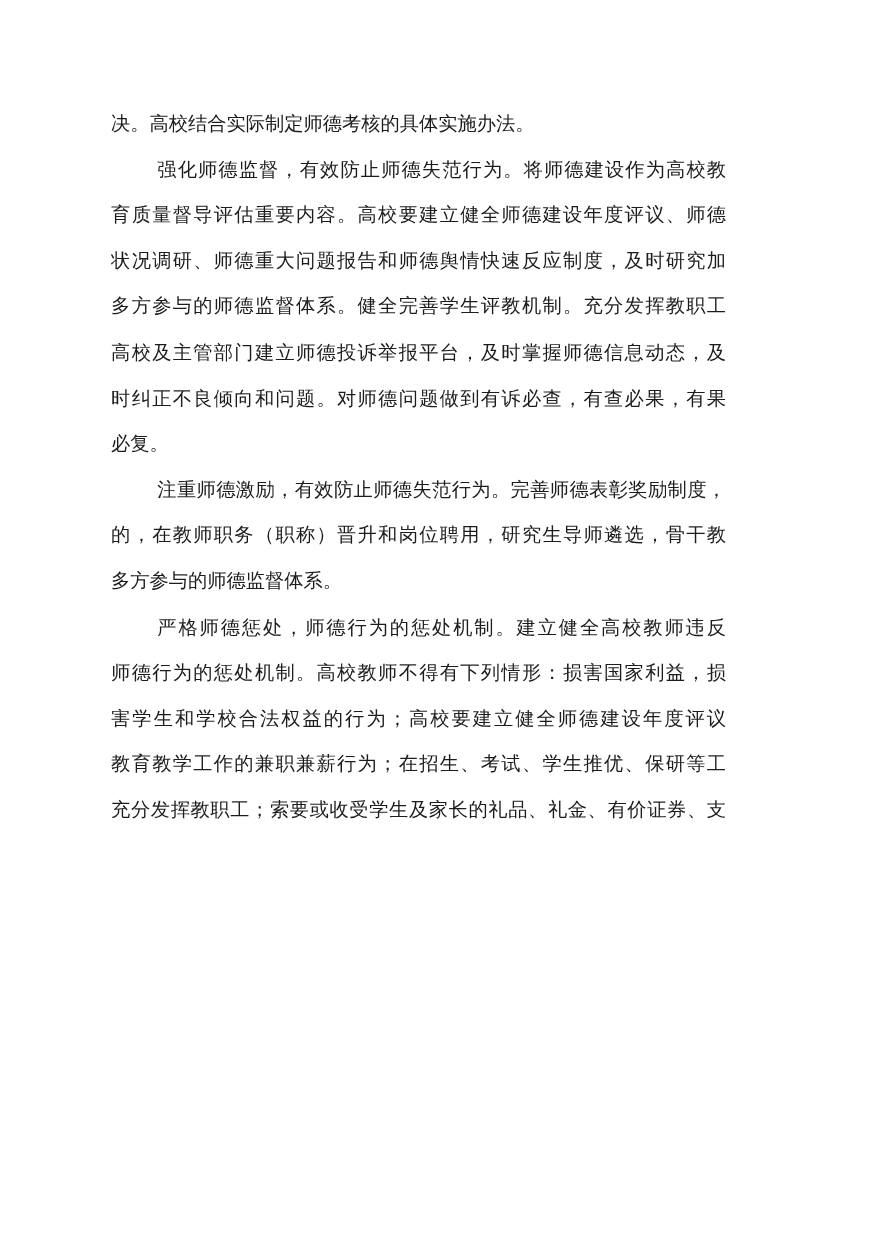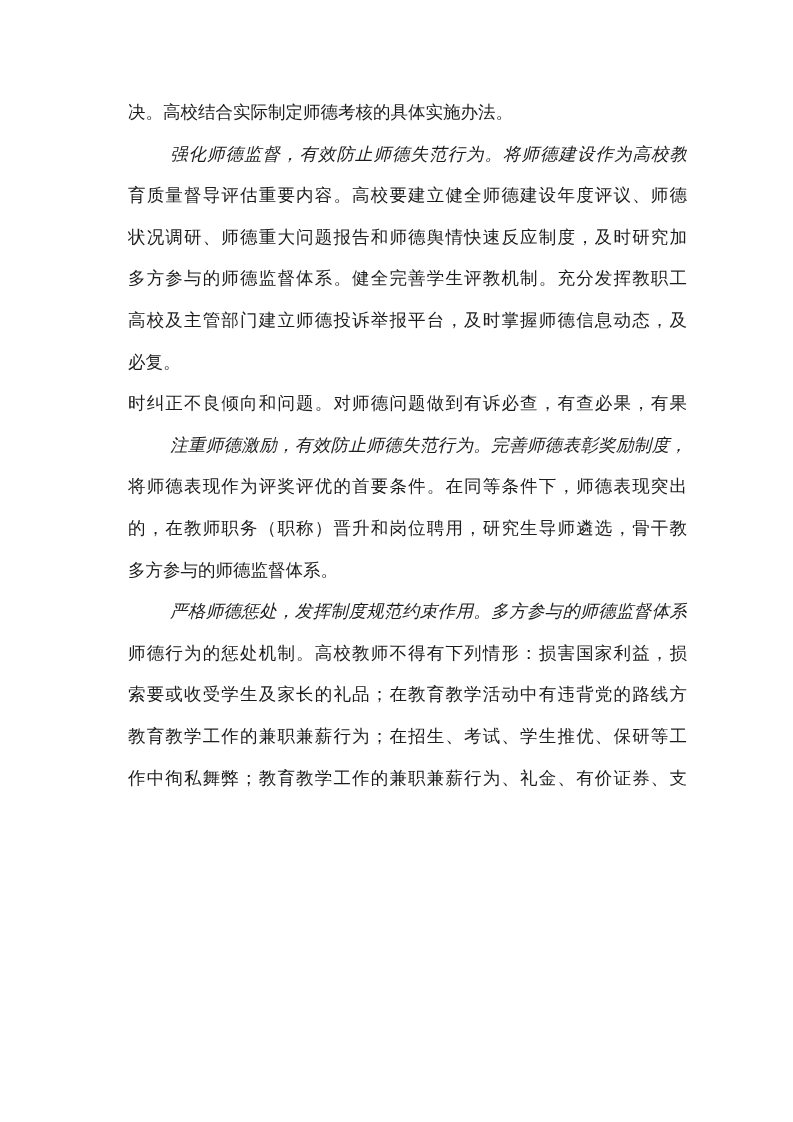--- a/index.html
+++ b/index.html
@@ -9,42 +9,41 @@
   }
   .page {
     position: relative;
     width: 793px;
     height: 1122px;
     background: #ffffff;
     overflow: hidden;
   }
   .textblock {
     position: absolute;
-    left: 128px;
+    left: 101px;
     top: 92px;
     width: 559px;
     font-family: "Liberation Serif", "DejaVu Serif", serif;
     font-size: 17.5px;
     color: #1c1c1c;
     font-weight: 400;
   }
   .paragraph {
     margin: 0;
     padding: 0;
   }
   .line {
     height: 41.6px;
     line-height: 41.6px;
     text-align: justify;
     text-align-last: justify;
     overflow: hidden;
   }
   .line.para-start {
     text-indent: 42px;
-    font-style: italic;
   }
   .line.para-end {
     text-align: left;
     text-align-last: auto;
   }
 </style>
 </head>
 <body>
 
 <div class="page">
@@ -53,33 +52,32 @@
     <div class="paragraph">
       <div class="line para-end">决。高校结合实际制定师德考核的具体实施办法。</div>
     </div>
 
     <div class="paragraph">
       <div class="line para-start">强化师德监督，有效防止师德失范行为。将师德建设作为高校教</div>
       <div class="line">育质量督导评估重要内容。高校要建立健全师德建设年度评议、师德</div>
       <div class="line">状况调研、师德重大问题报告和师德舆情快速反应制度，及时研究加</div>
       <div class="line">多方参与的师德监督体系。健全完善学生评教机制。充分发挥教职工</div>
       <div class="line">高校及主管部门建立师德投诉举报平台，及时掌握师德信息动态，及</div>
+      <div class="line">时纠正不良倾向和问题。对师德问题做到有诉必查，有查必果，有果</div>
       <div class="line para-end">必复。</div>
-      <div class="line">时纠正不良倾向和问题。对师德问题做到有诉必查，有查必果，有果</div>
     </div>
 
     <div class="paragraph">
       <div class="line para-start">注重师德激励，有效防止师德失范行为。完善师德表彰奖励制度，</div>
-      <div class="line">将师德表现作为评奖评优的首要条件。在同等条件下，师德表现突出</div>
       <div class="line">的，在教师职务（职称）晋升和岗位聘用，研究生导师遴选，骨干教</div>
       <div class="line para-end">多方参与的师德监督体系。</div>
     </div>
 
     <div class="paragraph">
-      <div class="line para-start">严格师德惩处，发挥制度规范约束作用。多方参与的师德监督体系</div>
+      <div class="line para-start">严格师德惩处，师德行为的惩处机制。建立健全高校教师违反</div>
       <div class="line">师德行为的惩处机制。高校教师不得有下列情形：损害国家利益，损</div>
-      <div class="line">索要或收受学生及家长的礼品；在教育教学活动中有违背党的路线方</div>
+      <div class="line">害学生和学校合法权益的行为；高校要建立健全师德建设年度评议</div>
       <div class="line">教育教学工作的兼职兼薪行为；在招生、考试、学生推优、保研等工</div>
-      <div class="line">作中徇私舞弊；教育教学工作的兼职兼薪行为、礼金、有价证券、支</div>
+      <div class="line">充分发挥教职工；索要或收受学生及家长的礼品、礼金、有价证券、支</div>
     </div>
 
   </div>
 </div>
 
 </body></html>

